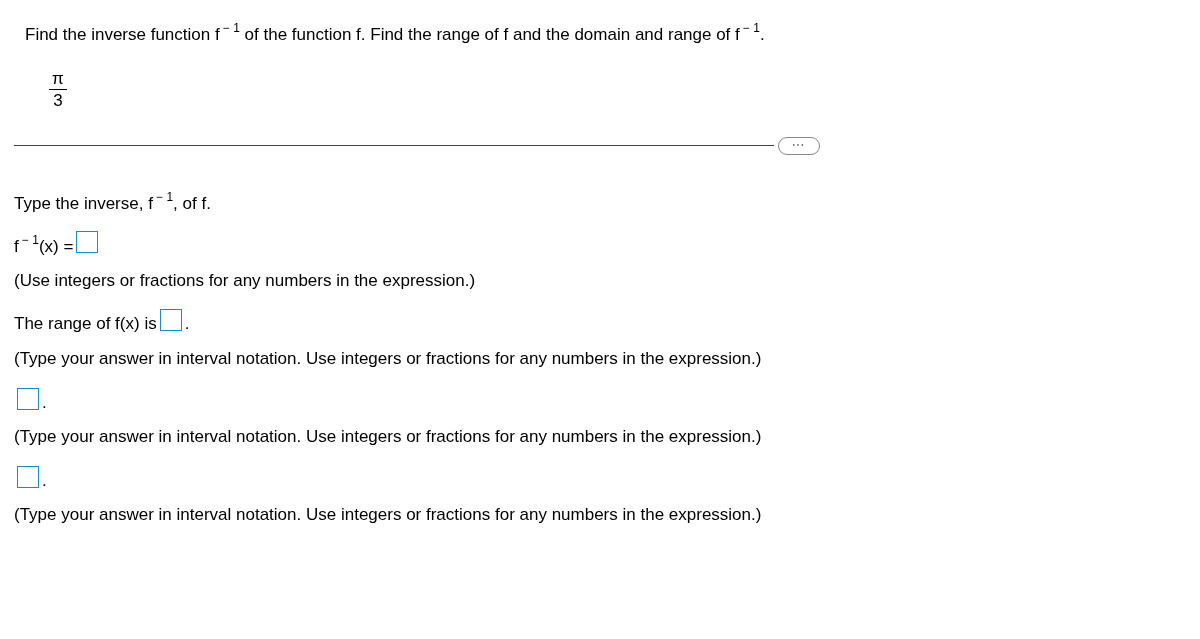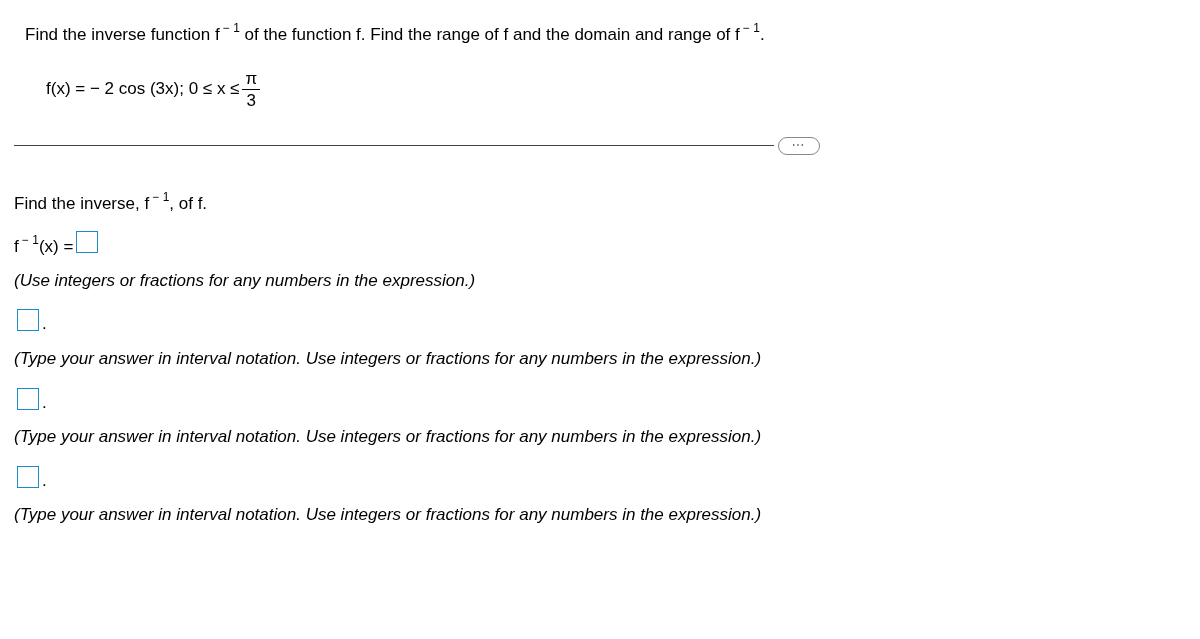--- a/index.html
+++ b/index.html
@@ -79,21 +79,20 @@
     .answer-line {
       margin-bottom: 6px;
       line-height: 1.8;
       display: flex;
       align-items: flex-start;
       flex-wrap: wrap;
     }
     .hint {
       margin-bottom: 16px;
       line-height: 1.5;
-      font-style: italic;
     }
     .input-box {
       display: inline-block;
       width: 22px;
       height: 22px;
       border: 1px solid #1a8cc9;
       background: #fff;
       margin: 0 3px;
       vertical-align: middle;
     }
@@ -104,47 +103,47 @@
     .nowrap { white-space: nowrap; }
   </style>
 </head>
 <body>
 
 <div class="question-intro">
   <span>Find the inverse function f</span><span class="sup"> − 1</span><span> of the function f. Find the range of f and the domain and range of f</span><span class="sup"> − 1</span><span>.</span>
 </div>
 
 <div class="function-def">
-  <span>f(x) = − 2 cos (3x); 0 ≤ x ≤ </span>
   <span class="fraction">
     <span class="num">π</span>
     <span class="den">3</span>
   </span>
 </div>
 
 <div class="divider-row">
   <div class="divider-line"></div>
   <div class="more-pill">
     <span>⋯</span>
   </div>
 </div>
 
 <div class="prompt-line">
-  <span>Find the inverse, f</span><span class="sup"> − 1</span><span>, of f.</span>
+  <span>Type the inverse, f</span><span class="sup"> − 1</span><span>, of f.</span>
 </div>
 
 <div class="answer-line">
   <span class="nowrap">
     <span>f</span><span class="sup"> − 1</span><span>(x) = </span>
   </span>
   <span class="input-box input-box-sm"></span>
 </div>
 <div class="hint">(Use integers or fractions for any numbers in the expression.)</div>
 
 <div class="answer-line">
+  <span>The range of f(x) is </span>
   <span class="input-box input-box-sm"></span>
   <span>.</span>
 </div>
 <div class="hint">(Type your answer in interval notation. Use integers or fractions for any numbers in the expression.)</div>
 
 <div class="answer-line">
   <span class="input-box input-box-sm"></span>
   <span>.</span>
 </div>
 <div class="hint">(Type your answer in interval notation. Use integers or fractions for any numbers in the expression.)</div>

